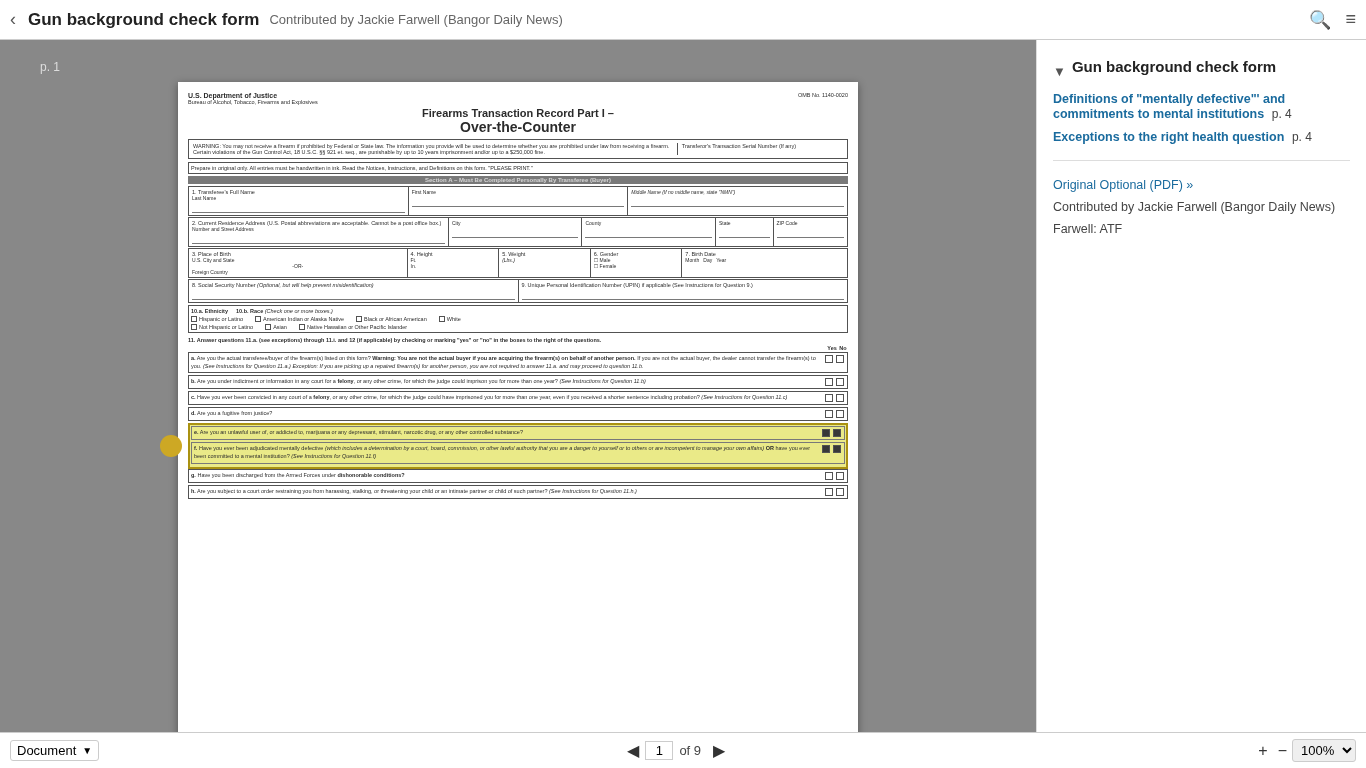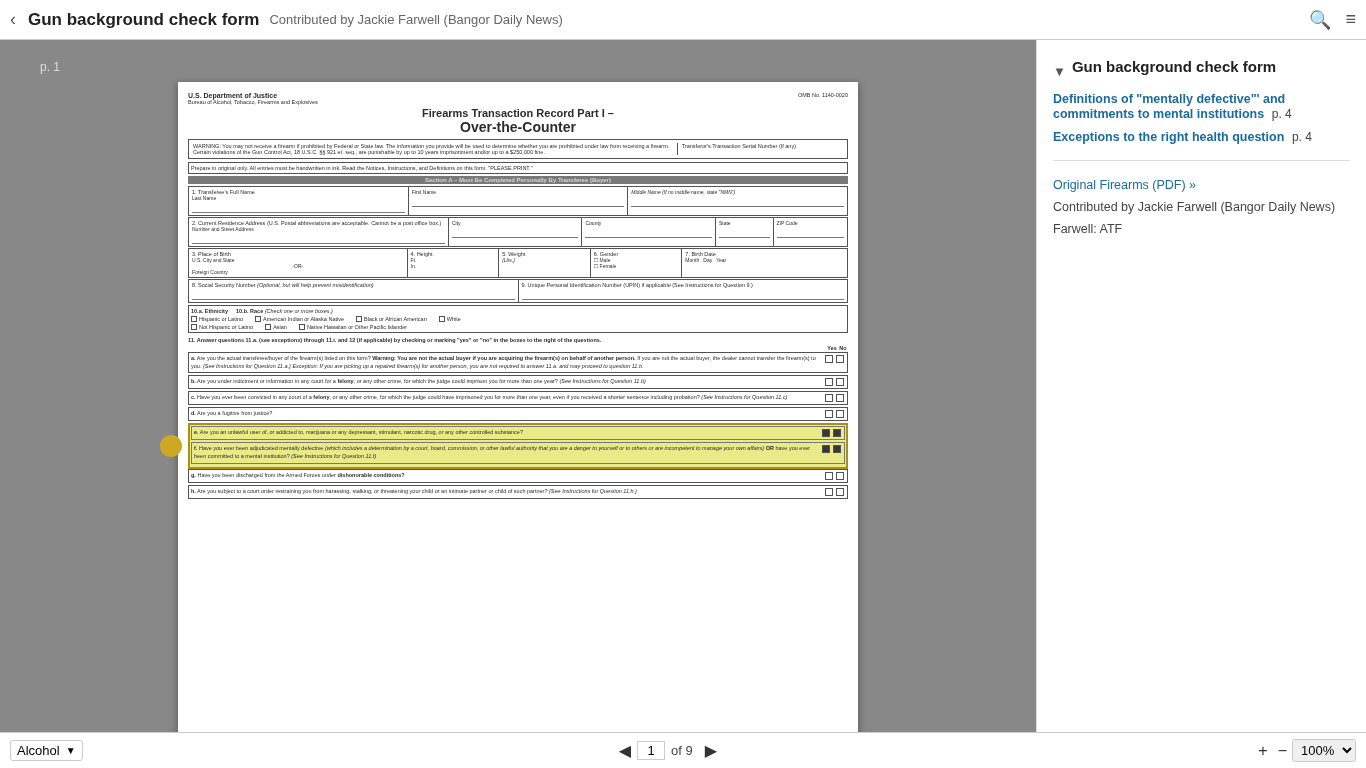--- a/index.html
+++ b/index.html
@@ -368,30 +368,30 @@
       <a>Definitions of "mentally defective"' and commitments to mental institutions</a>
       <span class="page-ref">p. 4</span>
     </div>
     <div class="link-item">
       <a>Exceptions to the right health question</a>
       <span class="page-ref">p. 4</span>
     </div>
 
     <hr>
 
-    <a class="meta-link">Original Firearms (PDF) »</a>
+    <a class="meta-link">Original Optional (PDF) »</a>
     <div class="meta-text">Contributed by Jackie Farwell (Bangor Daily News)</div>
     <div class="meta-text">Farwell: ATF</div>
   </div>
 
 </div>
 
 <div id="bottombar">
   <div class="doc-type-select">
-    <span>Alcohol</span>
+    <span>Document</span>
     <span class="arrow">▼</span>
   </div>
   <div class="bottom-spacer"></div>
   <button class="nav-btn">◀</button>
   <input class="page-input" type="text" value="1" style="">
   <span class="of-total">of 9</span>
   <button class="nav-btn">▶</button>
   <div class="bottom-spacer"></div>
   <button class="zoom-btn">+</button>
   <button class="zoom-btn">−</button>

